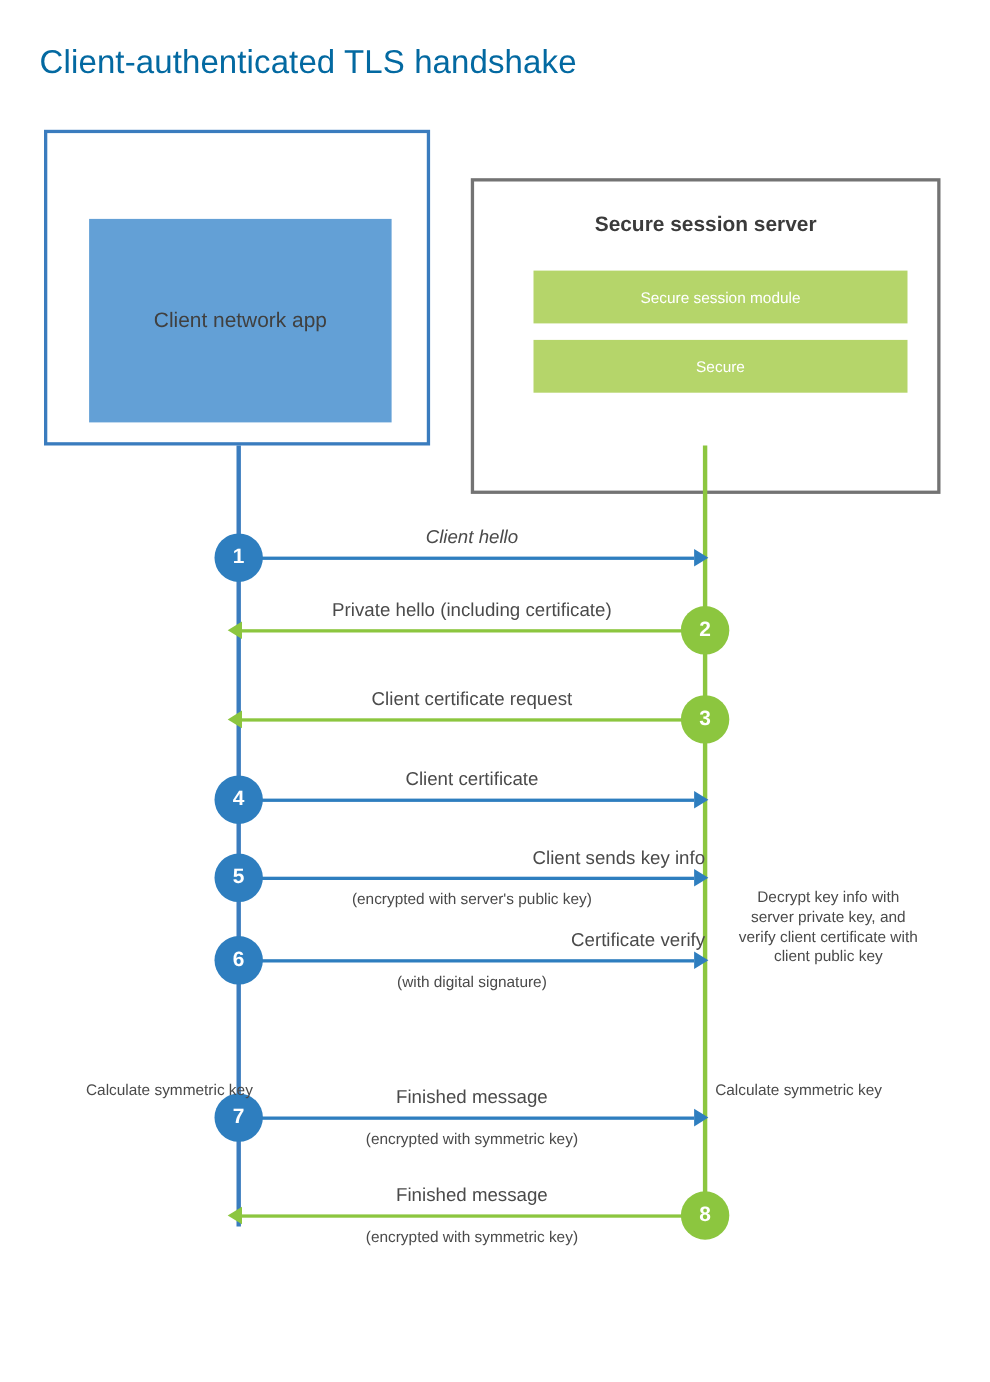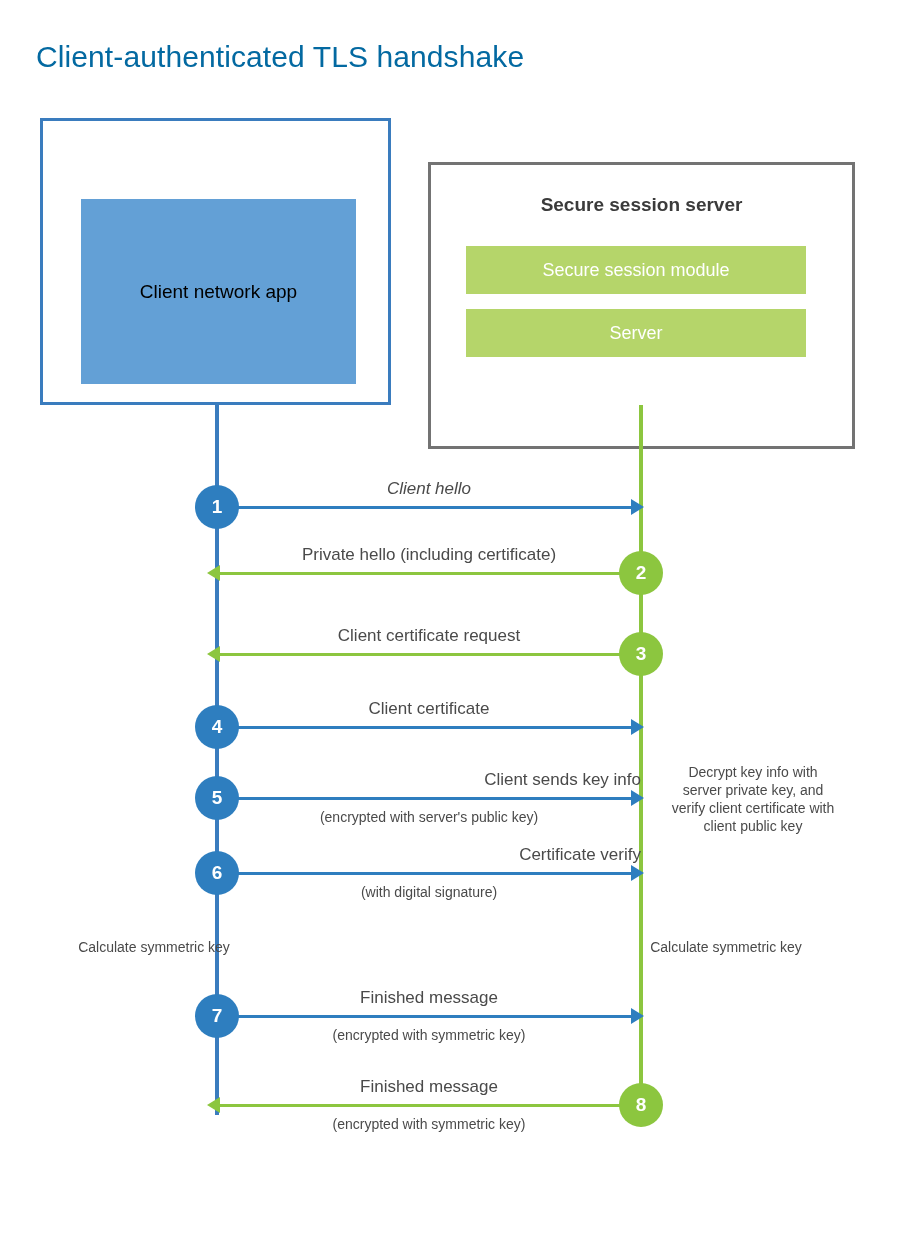--- a/index.html
+++ b/index.html
@@ -65,40 +65,40 @@
   }
 
   
   #client-app {
     position: absolute;
     left: 38px;
     top: 78px;
     width: 275px;
     height: 185px;
     background: #63a0d6;
-    color: #000000;
+    color: #404040;
     font-size: 19px;
     line-height: 26px;
     display: flex;
     align-items: center;
     justify-content: center;
     text-align: center;
     padding: 0 10px;
     box-sizing: border-box;
   }
 
   
   .server-bar {
     position: absolute;
-    left: 35px;
+    left: 54px;
     width: 340px;
     height: 48px;
     background: #b5d56a;
     color: #ffffff;
-    font-size: 18px;
+    font-size: 14px;
     display: flex;
     align-items: center;
     justify-content: center;
     text-align: center;
   }
   #server-bar-0 { top: 81px; }
   #server-bar-1 { top: 144px; }
   #server-bar-2 { top: 207px; }
 
   
@@ -167,37 +167,37 @@
   .step-circle.blue { background: #2e7ebf; }
   .step-circle.green { background: #8cc63f; }
 
   
   .side-note {
     position: absolute;
     font-size: 14px;
     line-height: 18px;
     color: #4a4a4a;
   }
-  .side-note.center { text-align: center; }
+  .side-note.center { text-align: center; margin-top: 43px; }
 </style>
 </head>
 <body>
 
 <div id="canvas">
 
   <div id="page-title">Client-authenticated TLS handshake</div>
 
   <div class="party-box" id="client-box">
     <div id="client-app">Client network app</div>
   </div>
 
   <div class="party-box" id="server-box">
     <div class="party-title">Secure session server</div>
     <div class="server-bar" id="server-bar-0">Secure session module</div>
-    <div class="server-bar" id="server-bar-1">Server</div>
+    <div class="server-bar" id="server-bar-1">Secure</div>
   </div>
 
   <div class="lifeline" id="client-lifeline"></div>
   <div class="lifeline" id="server-lifeline"></div>
 
   <div id="messages-layer">
       <div class="msg-row arrow-blue">
         <div class="msg-arrow-line" style="left: 217px; top: 506px; width: 414px;"></div>
         <div class="msg-arrow-head" style="top: 499px; left: 631px;"></div>
         <div class="msg-label" style="left: 217px; width: 424px; top: 479px; font-style: italic;">Client hello</div>

